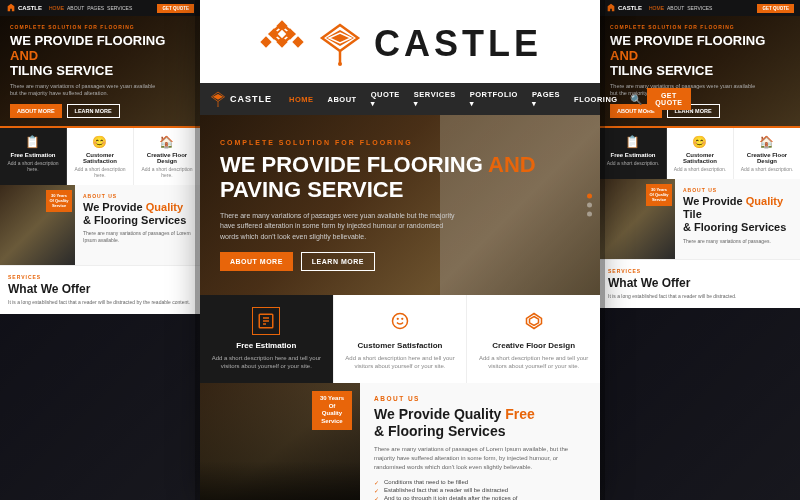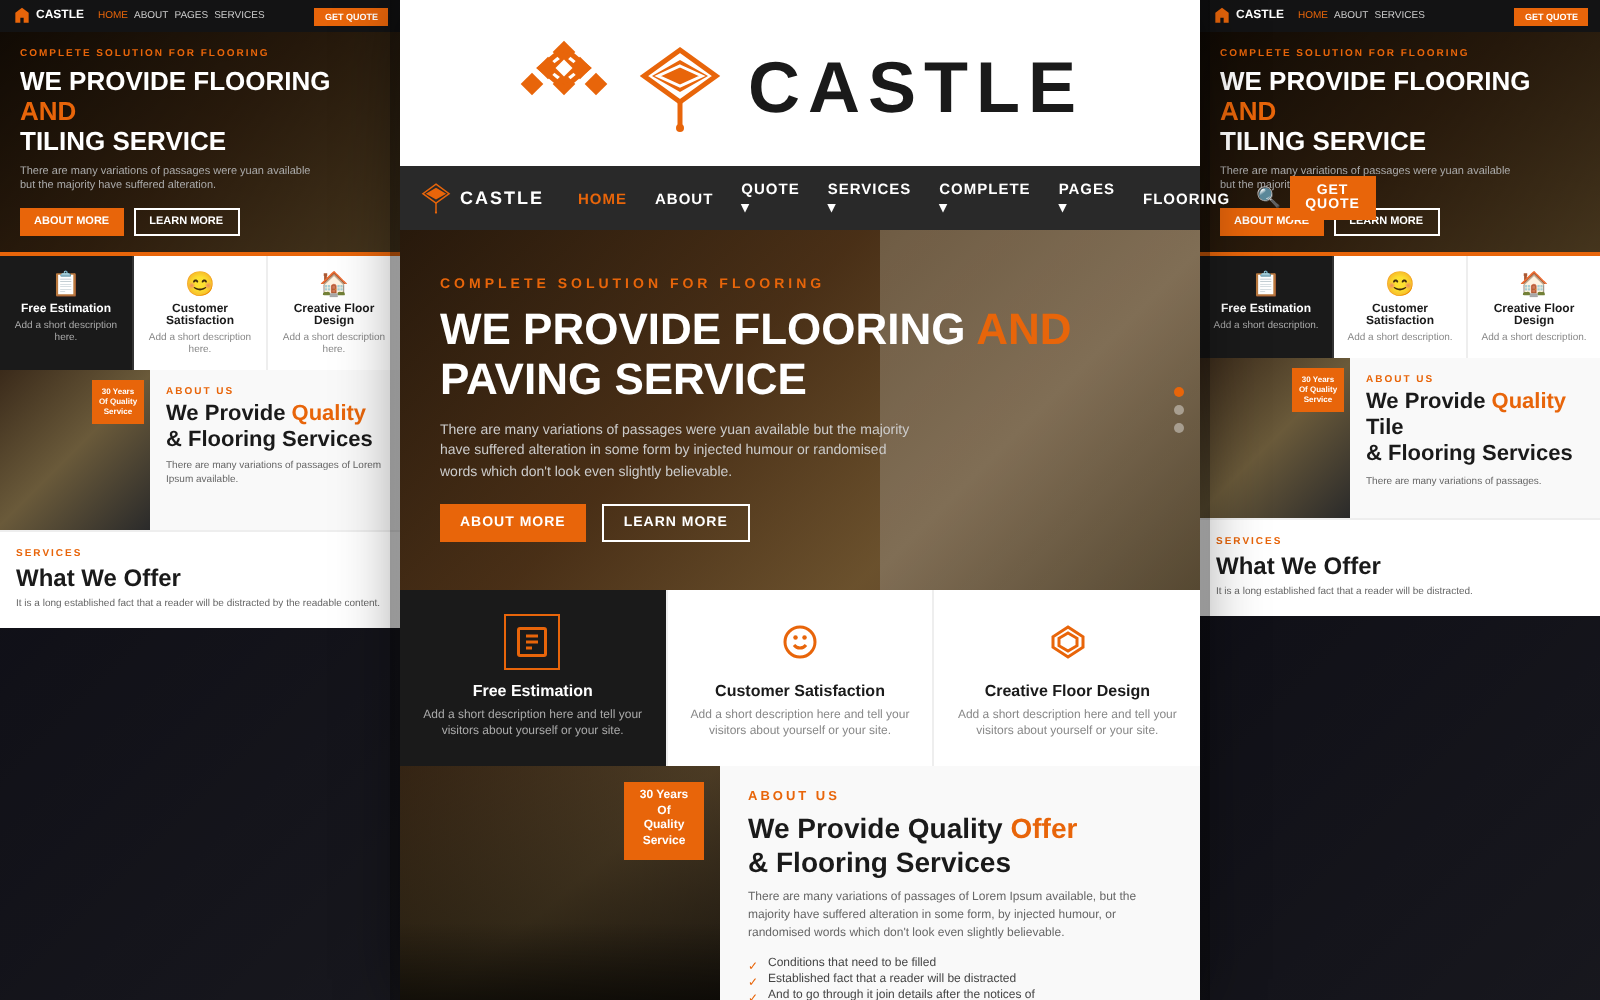--- a/index.html
+++ b/index.html
@@ -508,21 +508,21 @@
         <polygon points="22,8 36,16 22,24 8,16" fill="#e8650a"></polygon>
         <line x1="22" y1="29" x2="22" y2="42" stroke="#e8650a" stroke-width="2"></line>
         <circle cx="22" cy="42" r="1.5" fill="#e8650a"></circle>
       </svg>
       <span>CASTLE</span>
     </div>
     <span class="nav-item nav-home">HOME</span>
     <span class="nav-item">ABOUT</span>
     <span class="nav-item">QUOTE ▾</span>
     <span class="nav-item">SERVICES ▾</span>
-    <span class="nav-item">COMPLETE ▾</span>
+    <span class="nav-item">PORTFOLIO ▾</span>
     <span class="nav-item">PAGES ▾</span>
     <span class="nav-item">FLOORING</span>
     <span class="nav-search">🔍</span>
     <button class="nav-btn">GET QUOTE</button>
   </div>
 
   <div class="hero">
     <div class="hero-bg"></div>
     <div class="hero-right"></div>
     <div class="hero-content">
@@ -587,21 +587,21 @@
       <div style="position:absolute;inset:0;background:linear-gradient(to bottom,rgba(50,30,10,0.5),rgba(20,15,5,0.8));"></div>
       <div style="position:absolute;bottom:0;left:0;right:0;height:40%;background:linear-gradient(to top,rgba(0,0,0,0.7),transparent);"></div>
       <div class="about-badge">
         <span>30 Years Of</span><br>
         <span>Quality Service</span>
       </div>
     </div>
     <div class="about-content">
       <div class="about-label">ABOUT US</div>
       <div class="about-title">
-        <span>We Provide Quality</span> <span class="orange">Offer</span><br>
+        <span>We Provide Quality</span> <span class="orange">Free</span><br>
         <span>&amp; Flooring Services</span>
       </div>
       <div class="about-desc">There are many variations of passages of Lorem Ipsum available, but the majority have suffered alteration in some form, by injected humour, or randomised words which don't look even slightly believable.</div>
       <ul class="about-list">
         <li>Conditions that need to be filled</li>
         <li>Established fact that a reader will be distracted</li>
         <li>And to go through it join details after the notices of</li>
       </ul>
 
     </div>

